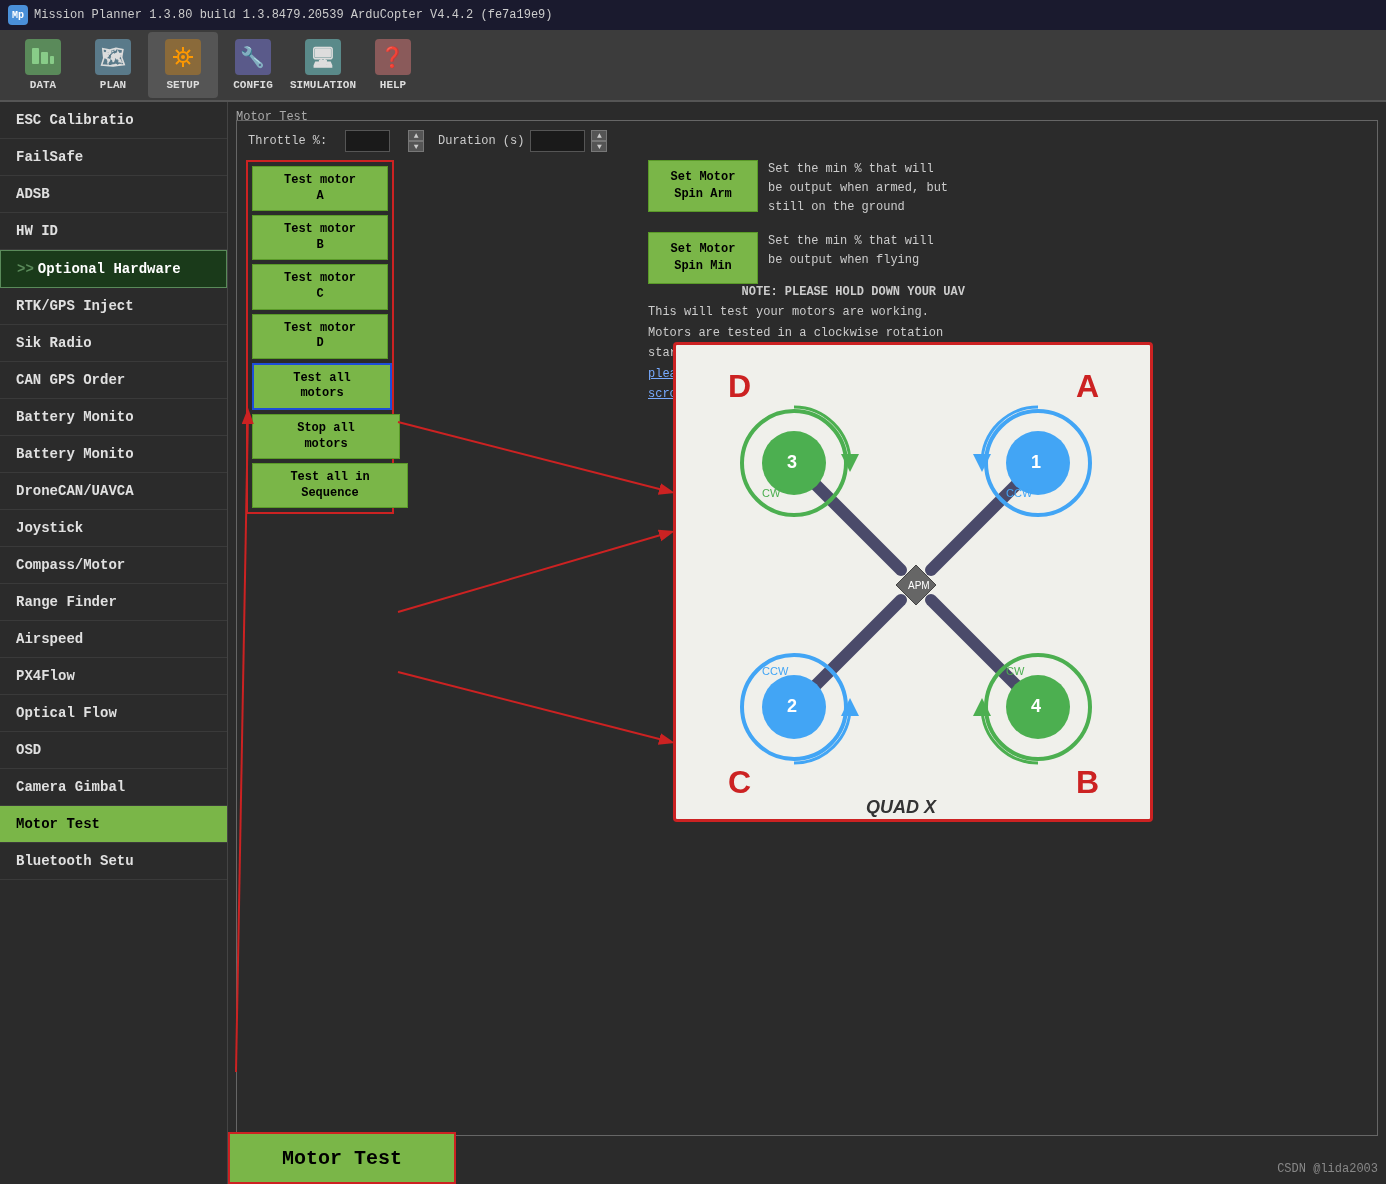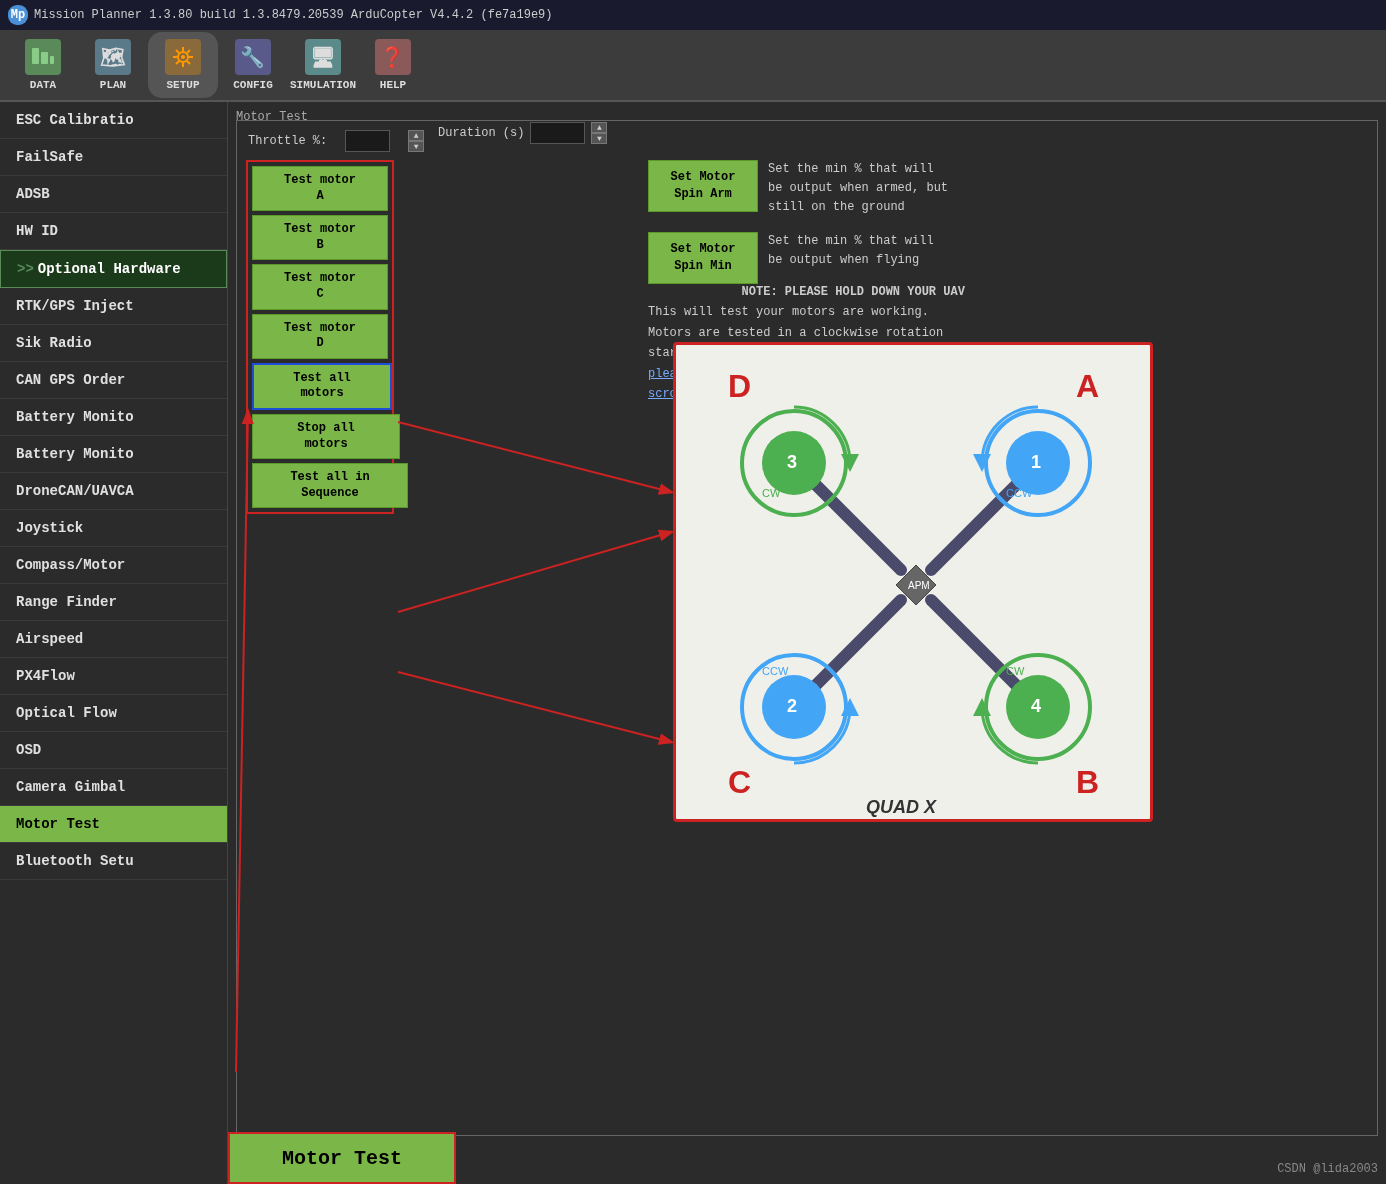--- a/index.html
+++ b/index.html
@@ -19,23 +19,23 @@
       height: 30px;
       display: flex;
       align-items: center;
       padding: 0 8px;
       font-size: 12px;
       gap: 6px;
     }
     .title-bar .mp-logo {
       width: 20px; height: 20px;
       background: #4a90d9;
-      border-radius: 9px;
+      border-radius: 4px;
       display: flex; align-items: center; justify-content: center;
-      font-size: 12px; color: white; font-weight: bold;
+      font-size: 10px; color: white; font-weight: bold;
     }
 
     
     .toolbar {
       background: #3c3c3c;
       height: 72px;
       display: flex;
       align-items: center;
       padding: 0 8px;
       border-bottom: 2px solid #555;
@@ -47,21 +47,21 @@
       justify-content: center;
       width: 70px;
       height: 66px;
       cursor: pointer;
       color: #ddd;
       font-size: 11px;
       font-weight: bold;
       gap: 4px;
       border-radius: 4px;
     }
-    .toolbar-item.active { background: #555; border-radius: 14px; }
+    .toolbar-item.active { background: #555; }
     .toolbar-icon {
       width: 36px; height: 36px;
       border-radius: 4px;
       display: flex; align-items: center; justify-content: center;
       font-size: 20px;
     }
     .icon-data { background: #5a8a5a; }
     .icon-plan { background: #5a7a8a; }
     .icon-setup { background: #8a6a3a; }
     .icon-config { background: #5a5a8a; }
@@ -334,21 +334,21 @@
 
     <div style="position:absolute; top:28px; left:20px; display:flex; align-items:center; gap:18px;">
       <span style="color:#ccc; font-size:12px; font-family:'Courier New',monospace;">Throttle %:</span>
       <input type="text" class="spinner-input" value="" style="width: 45px; background: rgb(26, 26, 26); border: 1px solid rgb(85, 85, 85); color: rgb(204, 204, 204); font-size: 12px; padding: 2px 4px; height: 22px;">
       <div class="spinner-arrows">
         <div class="spinner-arrow">▲</div>
         <div class="spinner-arrow">▼</div>
       </div>
     </div>
 
-    <div style="position:absolute; top:20px; left:210px; display:flex; align-items:center; gap:6px;">
+    <div style="position:absolute; top:28px; left:210px; display:flex; align-items:center; gap:6px;">
       <span style="color:#ccc; font-size:12px; font-family:'Courier New',monospace;">Duration (s)</span>
       <input type="text" value="" style="width: 55px; background: rgb(26, 26, 26); border: 1px solid rgb(85, 85, 85); color: rgb(204, 204, 204); font-size: 12px; padding: 2px 4px; height: 22px;">
       <div class="spinner-arrows">
         <div class="spinner-arrow">▲</div>
         <div class="spinner-arrow">▼</div>
       </div>
     </div>
 
     <div style="position:absolute; top:58px; left:18px; width:148px; border:2px solid #cc2222; padding:4px; display:flex; flex-direction:column; gap:4px;justify-content:center;">
       <button class="motor-btn" style="width:136px;">Test motor<br>A</button>

